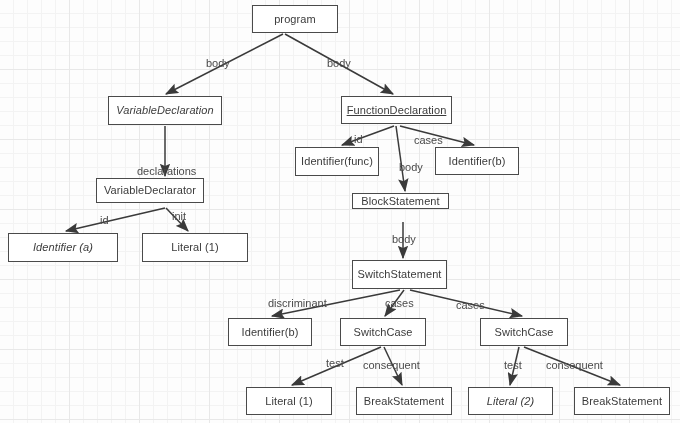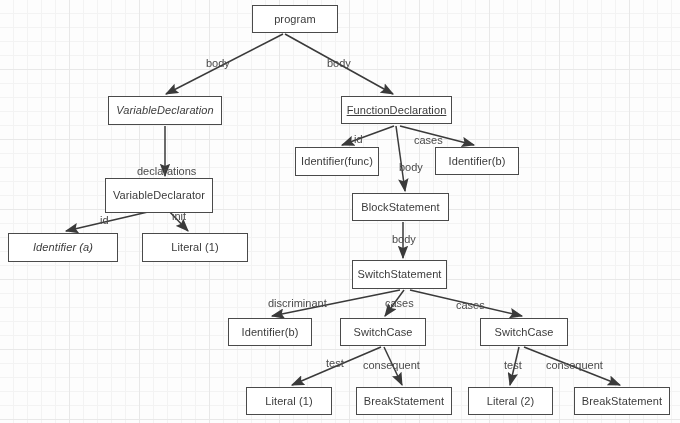--- a/index.html
+++ b/index.html
@@ -118,24 +118,24 @@
       </div>
       <div class="node" style="left: 341px; top: 96px; width: 111px; height: 28px; text-decoration: underline;">
         <span>FunctionDeclaration</span>
       </div>
       <div class="node" style="left: 295px; top: 147px; width: 84px; height: 29px;">
         <span>Identifier(func)</span>
       </div>
       <div class="node" style="left: 435px; top: 147px; width: 84px; height: 28px;">
         <span>Identifier(b)</span>
       </div>
-      <div class="node" style="left: 105px; top: 178px; width: 108px; height: 35px;">
+      <div class="node" style="left: 96px; top: 178px; width: 108px; height: 25px;">
         <span>VariableDeclarator</span>
       </div>
-      <div class="node" style="left: 352px; top: 193px; width: 97px; height: 28px;">
+      <div class="node" style="left: 352px; top: 193px; width: 97px; height: 16px;">
         <span>BlockStatement</span>
       </div>
       <div class="node" style="left: 8px; top: 233px; width: 110px; height: 29px; font-style: italic;">
         <span>Identifier (a)</span>
       </div>
       <div class="node" style="left: 142px; top: 233px; width: 106px; height: 29px;">
         <span>Literal (1)</span>
       </div>
       <div class="node" style="left: 352px; top: 260px; width: 95px; height: 29px;">
         <span>SwitchStatement</span>
@@ -148,21 +148,21 @@
       </div>
       <div class="node" style="left: 480px; top: 318px; width: 88px; height: 28px;">
         <span>SwitchCase</span>
       </div>
       <div class="node" style="left: 246px; top: 387px; width: 86px; height: 28px;">
         <span>Literal (1)</span>
       </div>
       <div class="node" style="left: 356px; top: 387px; width: 96px; height: 28px;">
         <span>BreakStatement</span>
       </div>
-      <div class="node" style="left: 468px; top: 387px; width: 85px; height: 28px;">
+      <div class="node" style="left: 468px; top: 387px; width: 85px; height: 28px; font-style: italic;">
         <span>Literal (2)</span>
       </div>
       <div class="node" style="left: 574px; top: 387px; width: 96px; height: 28px;">
         <span>BreakStatement</span>
       </div>
     </div>
 
 </div>
 
 </body></html>

